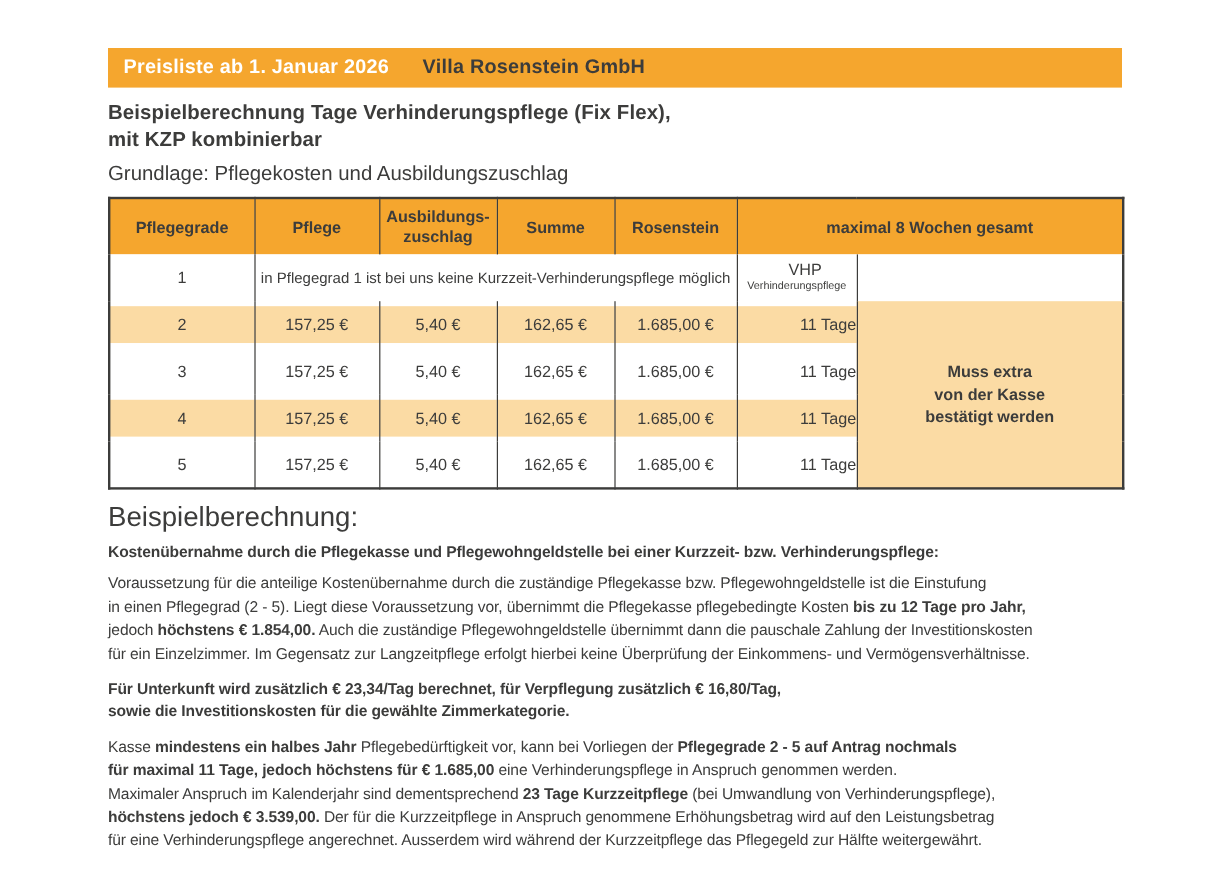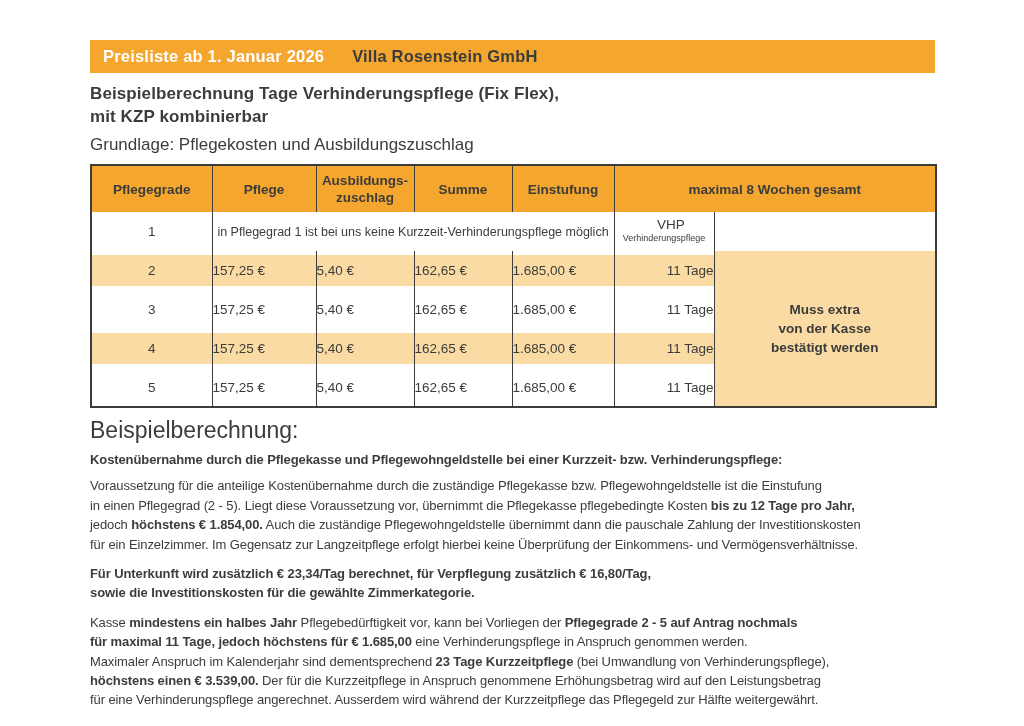--- a/index.html
+++ b/index.html
@@ -35,21 +35,21 @@
     border-top:none;border-bottom:none;padding:0;vertical-align:middle;
   }
   tr.hdr th{background:var(--orange);height:47px;font-weight:bold;font-size:13.5px;text-align:center;line-height:17px;}
   tr.r1 td{height:39px;background:#ffffff;text-align:center;}
   td.grade{text-align:center;font-size:13.5px;}
   td.notice{font-size:12.5px;text-align:center;}
   td.vhp{line-height:13px;}
   .vhp-abbr{font-size:13.5px;display:block;padding-left:14px;}
   .vhp-full{font-size:9px;display:block;margin-top:1px;}
   tr.data td{height:39px;font-size:13.5px;}
-  td.num{text-align:left;padding-right:14px;}
+  td.num{text-align:center;padding-right:14px;}
   td.center{text-align:right;}
   tr.striped td.stripe{
     background:linear-gradient(to bottom,
       #ffffff 0px,#ffffff 4px,
       var(--light-orange) 4px,var(--light-orange) calc(100% - 4px),
       #ffffff calc(100% - 4px),#ffffff 100%);
   }
   td.note-cell{
     background:var(--light-orange);text-align:center;
     font-weight:bold;font-size:13.5px;line-height:19px;margin-left:36px;
@@ -94,21 +94,21 @@
     </colgroup>
     <tbody>
         <tr class="hdr">
       <th>Pflegegrade</th>
       <th>Pflege</th>
       <th>
             <div>Ausbildungs-</div>
             <div>zuschlag</div>
           </th>
       <th>Summe</th>
-      <th>Einstufung</th>
+      <th>Rosenstein</th>
       <th colspan="2">maximal 8 Wochen gesamt</th>
     </tr>
     <tr class="r1">
       <td class="grade">1</td>
       <td class="notice" colspan="4">in Pflegegrad 1 ist bei uns keine Kurzzeit-Verhinderungspflege möglich</td>
       <td class="vhp">
         <span class="vhp-abbr">VHP</span>
         <span class="vhp-full">Verhinderungspflege</span>
       </td>
       <td></td>
@@ -165,17 +165,17 @@
       <div class="line"><span>für ein Einzelzimmer. Im Gegensatz zur Langzeitpflege erfolgt hierbei keine Überprüfung der Einkommens- und Vermögensverhältnisse.</span></div>
     </div>
   <div class="para p3">
       <div class="line"><span class="b">Für Unterkunft wird zusätzlich € 23,34/Tag berechnet, für Verpflegung zusätzlich € 16,80/Tag,</span></div>
       <div class="line"><span class="b">sowie die Investitionskosten für die gewählte Zimmerkategorie.</span></div>
     </div>
   <div class="para p4">
       <div class="line"><span>Kasse </span><span class="b">mindestens ein halbes Jahr</span><span> Pflegebedürftigkeit vor, kann bei Vorliegen der </span><span class="b">Pflegegrade 2 - 5 auf Antrag nochmals</span></div>
       <div class="line"><span class="b">für maximal 11 Tage, jedoch höchstens für € 1.685,00</span><span> eine Verhinderungspflege in Anspruch genommen werden.</span></div>
       <div class="line"><span>Maximaler Anspruch im Kalenderjahr sind dementsprechend </span><span class="b">23 Tage Kurzzeitpflege</span><span> (bei Umwandlung von Verhinderungspflege),</span></div>
-      <div class="line"><span class="b">höchstens einen € 3.539,00.</span><span> Der für die Kurzzeitpflege in Anspruch genommene Erhöhungsbetrag wird auf den Leistungsbetrag</span></div>
+      <div class="line"><span class="b">höchstens jedoch € 3.539,00.</span><span> Der für die Kurzzeitpflege in Anspruch genommene Erhöhungsbetrag wird auf den Leistungsbetrag</span></div>
       <div class="line"><span>für eine Verhinderungspflege angerechnet. Ausserdem wird während der Kurzzeitpflege das Pflegegeld zur Hälfte weitergewährt.</span></div>
     </div>
 
 </div>
 
 </body></html>

